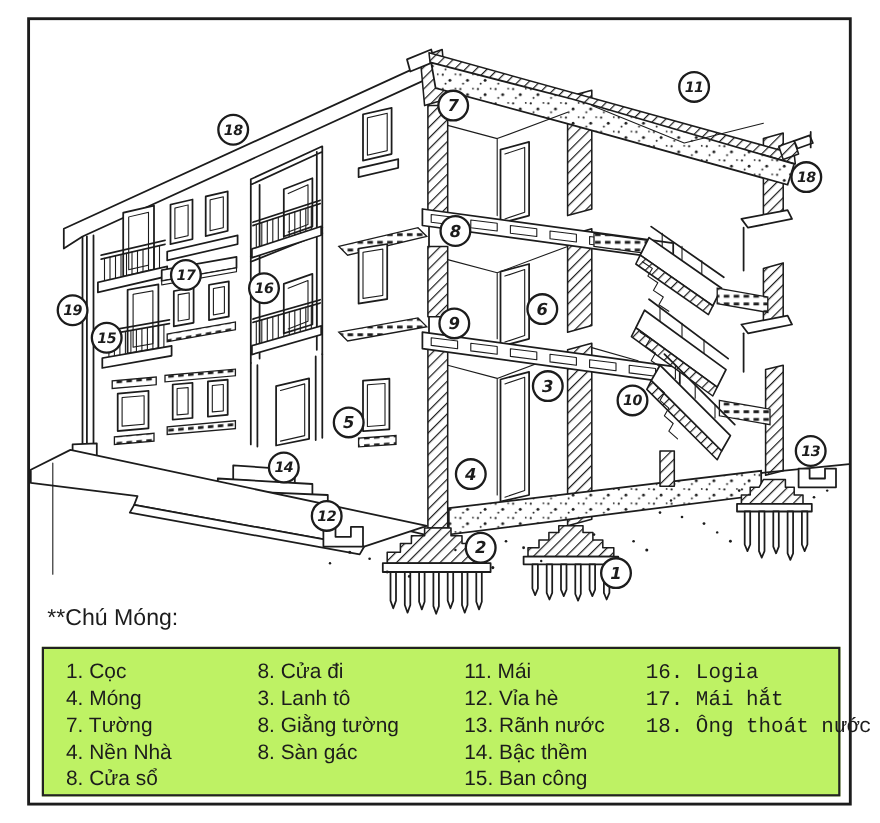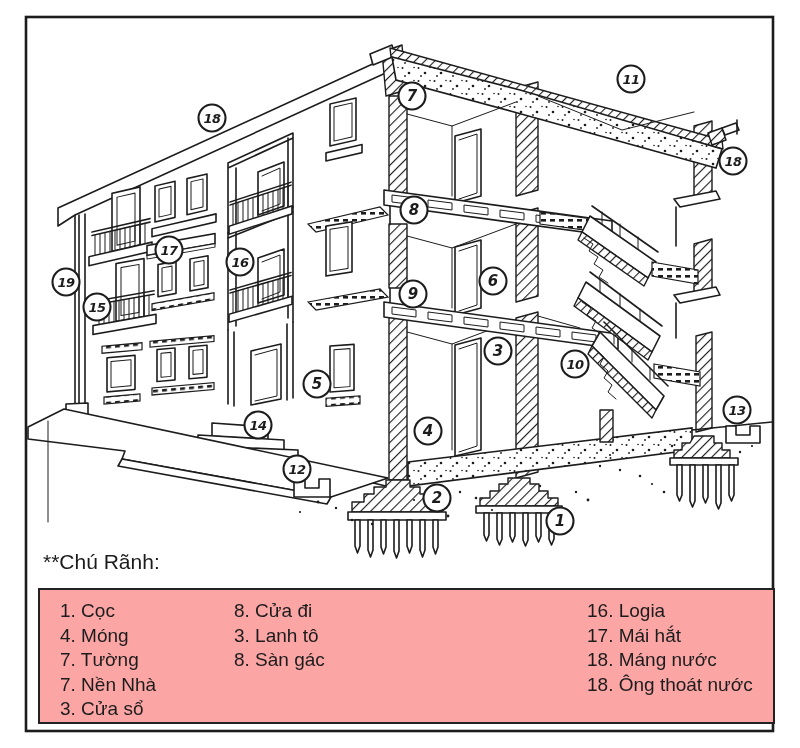--- a/index.html
+++ b/index.html
@@ -10,23 +10,23 @@
   .thin{stroke-width:1;}
   .h{fill:url(#hat);stroke:#1c1c1c;stroke-width:1.4;stroke-linejoin:round;}
   .spk{fill:url(#spk);stroke:#1c1c1c;stroke-width:1.6;}
   .dots{fill:url(#dts);stroke:#1c1c1c;stroke-width:1.2;}
   .frame{fill:none;stroke:#1c1c1c;stroke-width:2.6;}
   .soil{fill:#1c1c1c;stroke:none;}
   .callout circle{fill:#ffffff;stroke:#1c1c1c;stroke-width:2.1;}
   .callout text{font:italic 700 15px "DejaVu Sans",sans-serif;fill:#1c1c1c;text-anchor:middle;}
   .callout.two text{font-size:13px;letter-spacing:-0.5px;}
   .legend-title{position:absolute;left:43px;top:550px;font-size:21px;color:#1c1c1c;}
-  .legend-box{position:absolute;left:38px;top:588px;width:722px;height:132px;border:2.2px solid #222;background:#fca5a5;padding-left:11px;}
+  .legend-box{position:absolute;left:38px;top:588px;width:722px;height:132px;border:2.2px solid #222;background:#bef264;}
   .legend-col{position:absolute;top:9px;font-size:19px;line-height:24.5px;color:#1c1c1c;white-space:nowrap;}
-  .legend-col.c1{left:20px;} .legend-col.c2{left:194px;} .legend-col.c3{left:382px;} .legend-col.c4{left:547px;}
+  .legend-col.c1{left:20px;} .legend-col.c2{left:194px;} .legend-col.c3{left:382px;} .legend-col.c4{left:547px;font-family:Liberation Mono, monospace;}
 </style>
 </head>
 <body>
 
 <div class="page">
 <svg width="800" height="748" viewBox="0 0 800 748">
   <defs>
     <pattern id="hat" width="7" height="7" patternUnits="userSpaceOnUse" patternTransform="rotate(45)">
       <rect width="7" height="7" fill="#fff"></rect>
           <path d="M0,0 L0,7" stroke="#1c1c1c" stroke-width="2.2"></path>
@@ -362,34 +362,41 @@
           <circle r="13.5"></circle>
           <text dy="4.5">18</text>
         </g>
     <g class="callout two" transform="translate(66,282)">
           <circle r="13.5"></circle>
           <text dy="4.5">19</text>
         </g>
   </g>
 </svg>
 
-  <div class="legend-title">**Chú Rãnh:</div>
+  <div class="legend-title">**Chú Móng:</div>
   <div class="legend-box">
     <div class="legend-col c1">
       <div>1. Cọc</div>
       <div>4. Móng</div>
       <div>7. Tường</div>
-      <div>7. Nền Nhà</div>
-      <div>3. Cửa sổ</div>
+      <div>4. Nền Nhà</div>
+      <div>8. Cửa sổ</div>
     </div>
     <div class="legend-col c2">
       <div>8. Cửa đi</div>
       <div>3. Lanh tô</div>
+      <div>8. Giằng tường</div>
       <div>8. Sàn gác</div>
+    </div>
+    <div class="legend-col c3">
+      <div>11. Mái</div>
+      <div>12. Vỉa hè</div>
+      <div>13. Rãnh nước</div>
+      <div>14. Bậc thềm</div>
+      <div>15. Ban công</div>
     </div>
     <div class="legend-col c4">
       <div>16. Logia</div>
       <div>17. Mái hắt</div>
-      <div>18. Máng nước</div>
       <div>18. Ông thoát nước</div>
     </div>
   </div>
 </div>
 
 </body></html>

